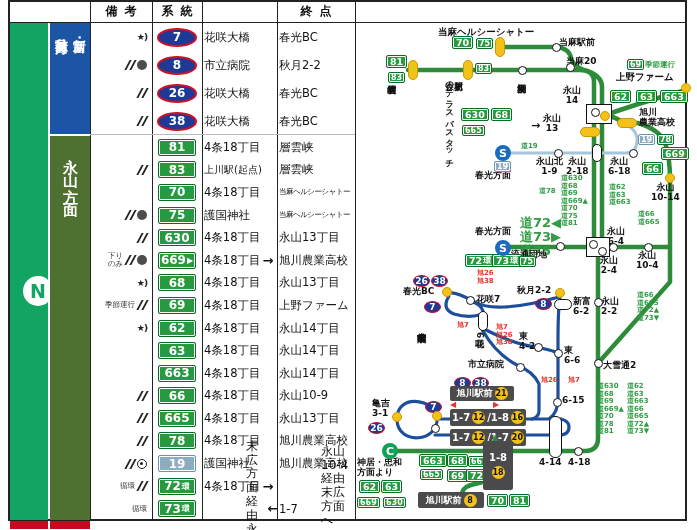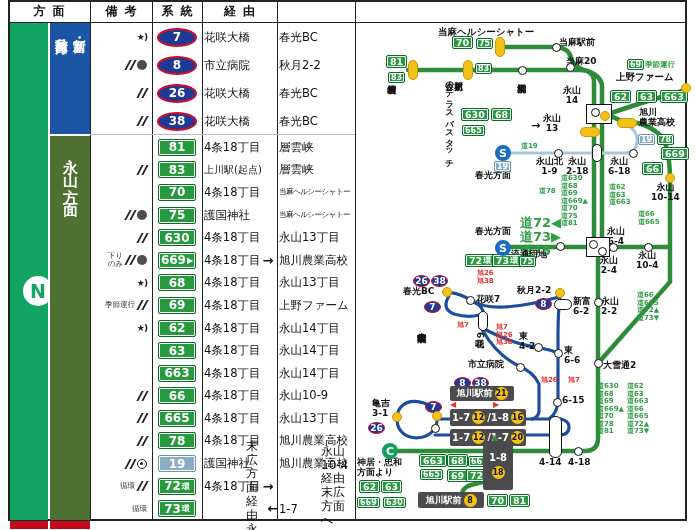--- a/index.html
+++ b/index.html
@@ -83,24 +83,23 @@
   <div class="hline" style="top:22px"></div>
   <div class="vline" style="left:90px"></div>
   <div class="vline" style="left:152px"></div>
   <div class="vline" style="left:202px"></div>
   <div class="vline" style="left:277px"></div>
   <div class="vline" style="left:355px"></div>
   <div class="secline"></div>
   <div class="redstub" style="left:10px;width:38px"></div>
   <div class="redstub" style="left:50px;width:40px"></div>
 
-  <div class="th" style="left:8px;width:82px">方面</div>
   <div class="th" style="left:90px;width:62px">備考</div>
   <div class="th" style="left:152px;width:50px">系統</div>
-  <div class="th" style="left:202px;width:75px">経由</div>
+  <div class="th" style="left:277px;width:78px">終点</div>
 
   <div class="strip">
     <div class="ncircle">N</div>
   </div>
   <div class="seccell sec0">
     <div class="vtxt">新富・
 秋月方面</div>
   </div>
   <div class="seccell sec1">
     <div class="vtxt">永山方面</div>

